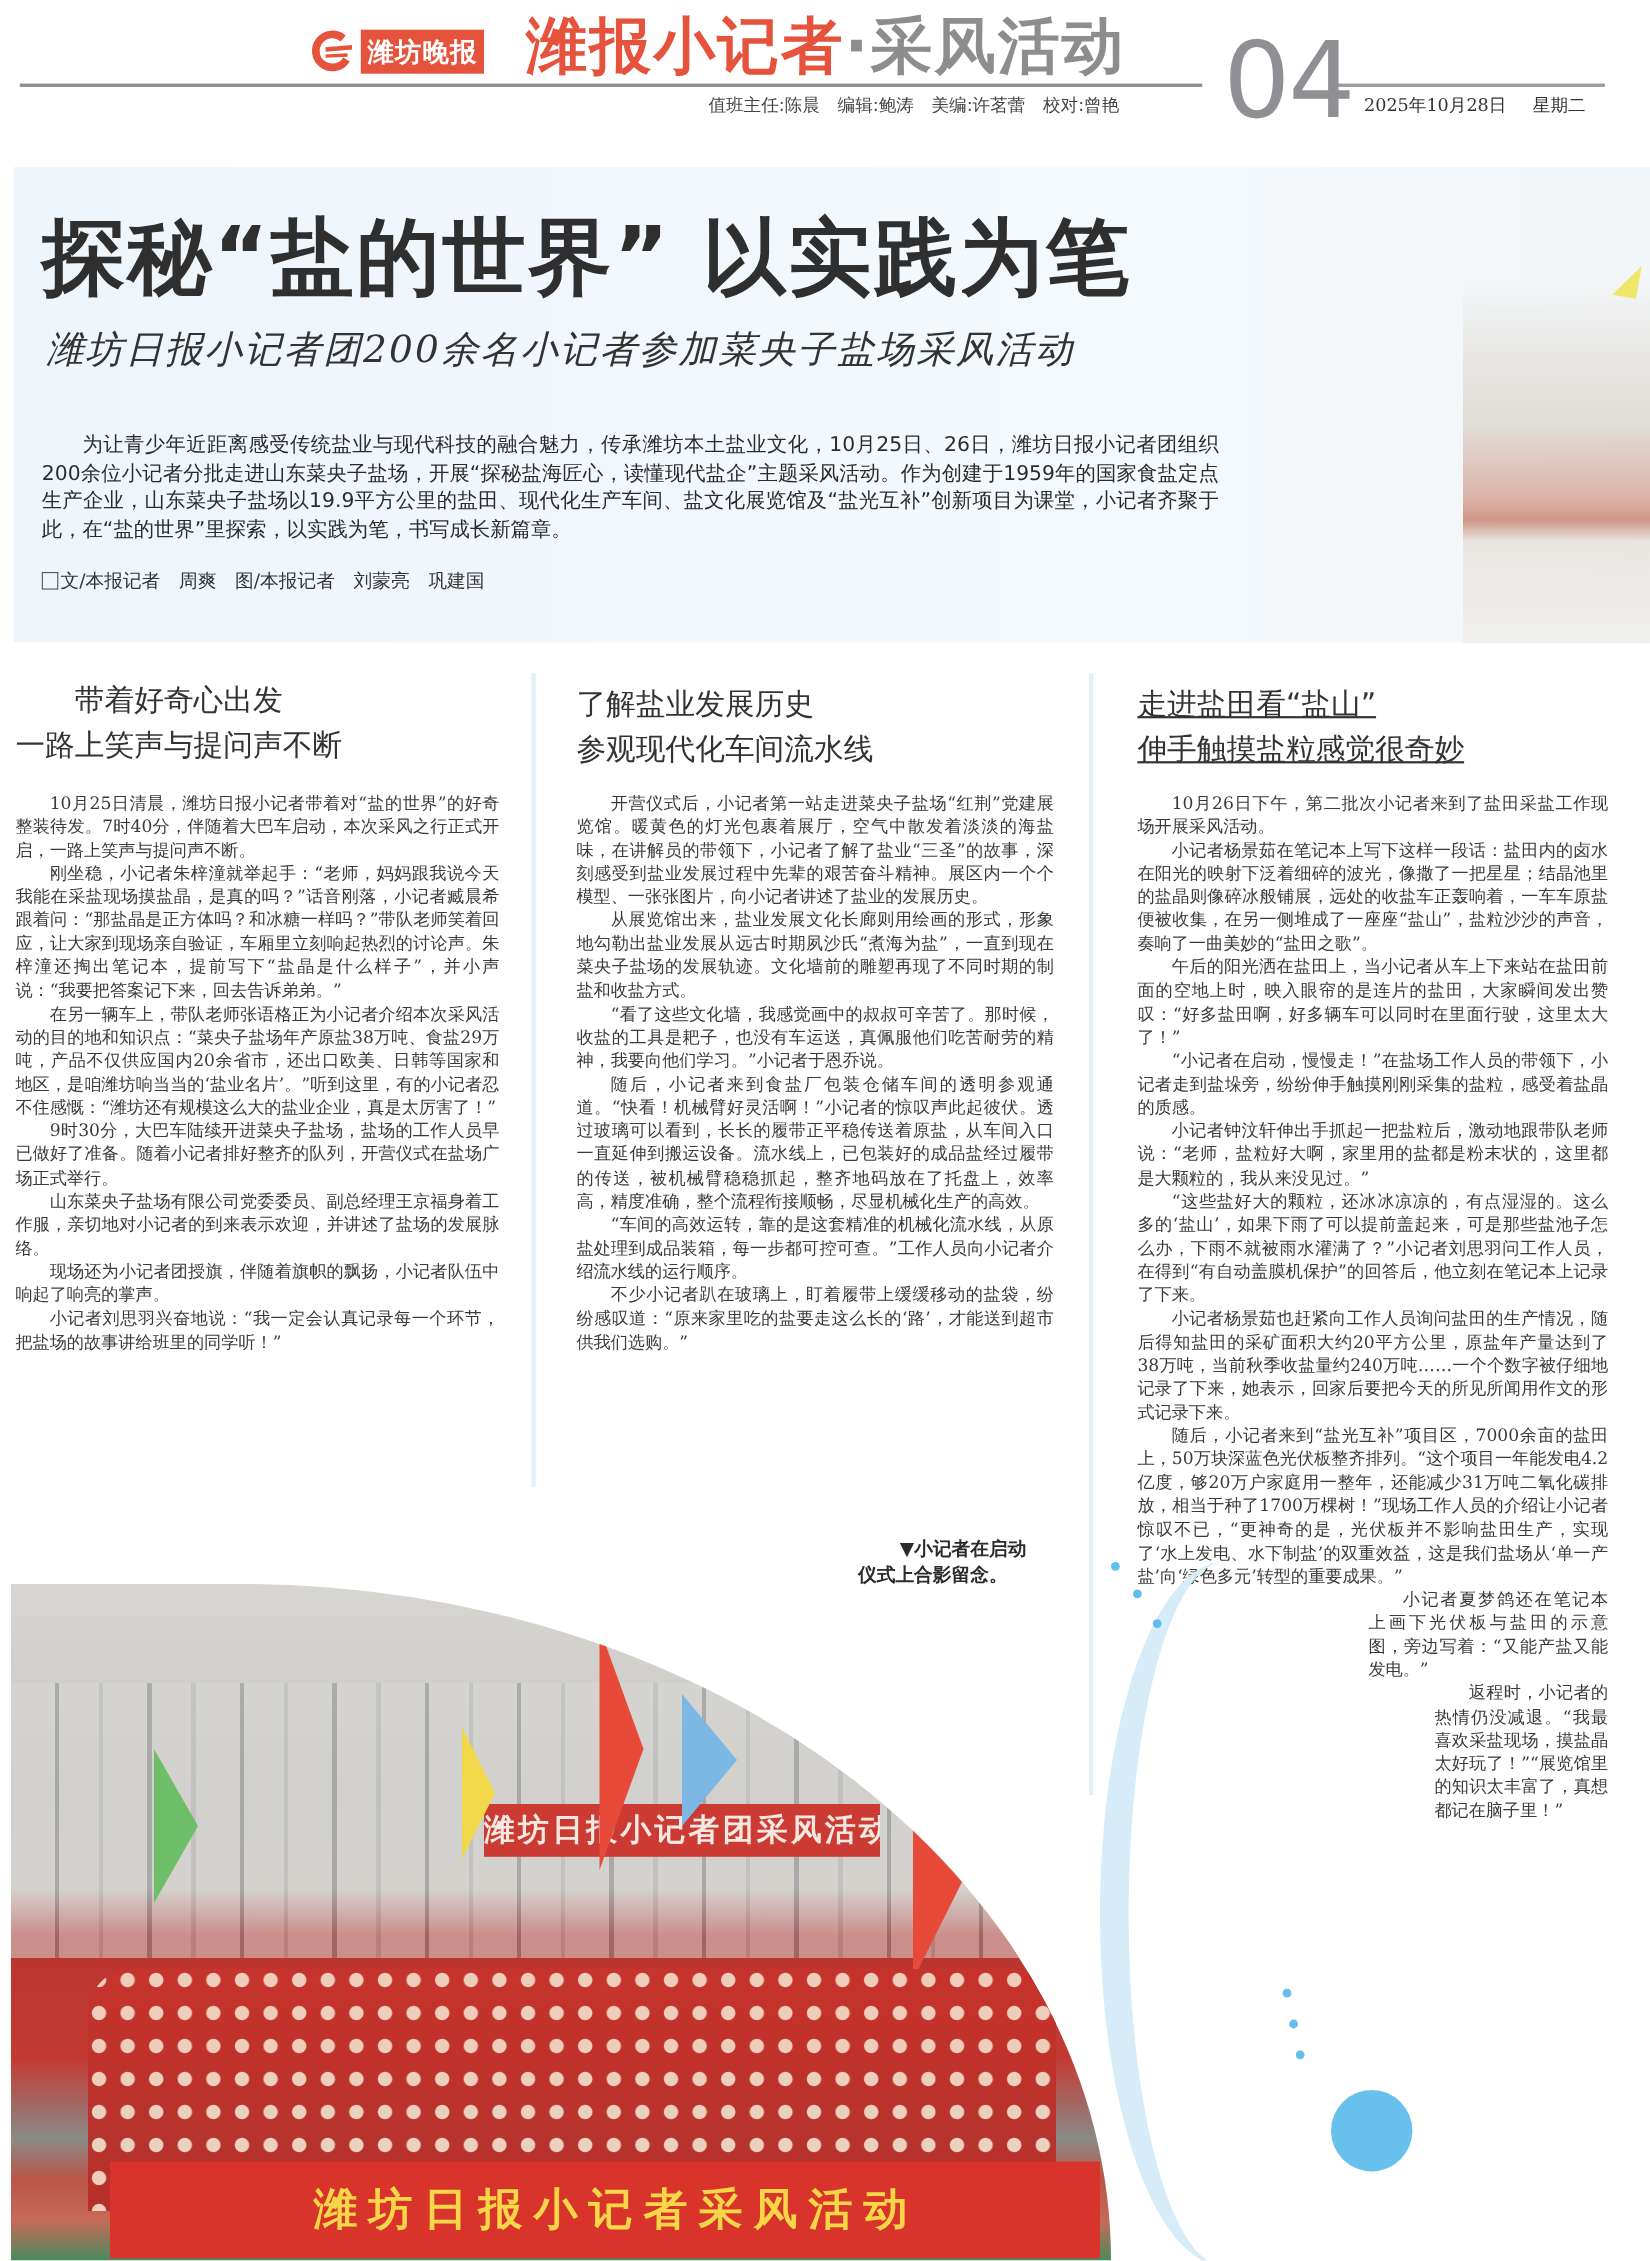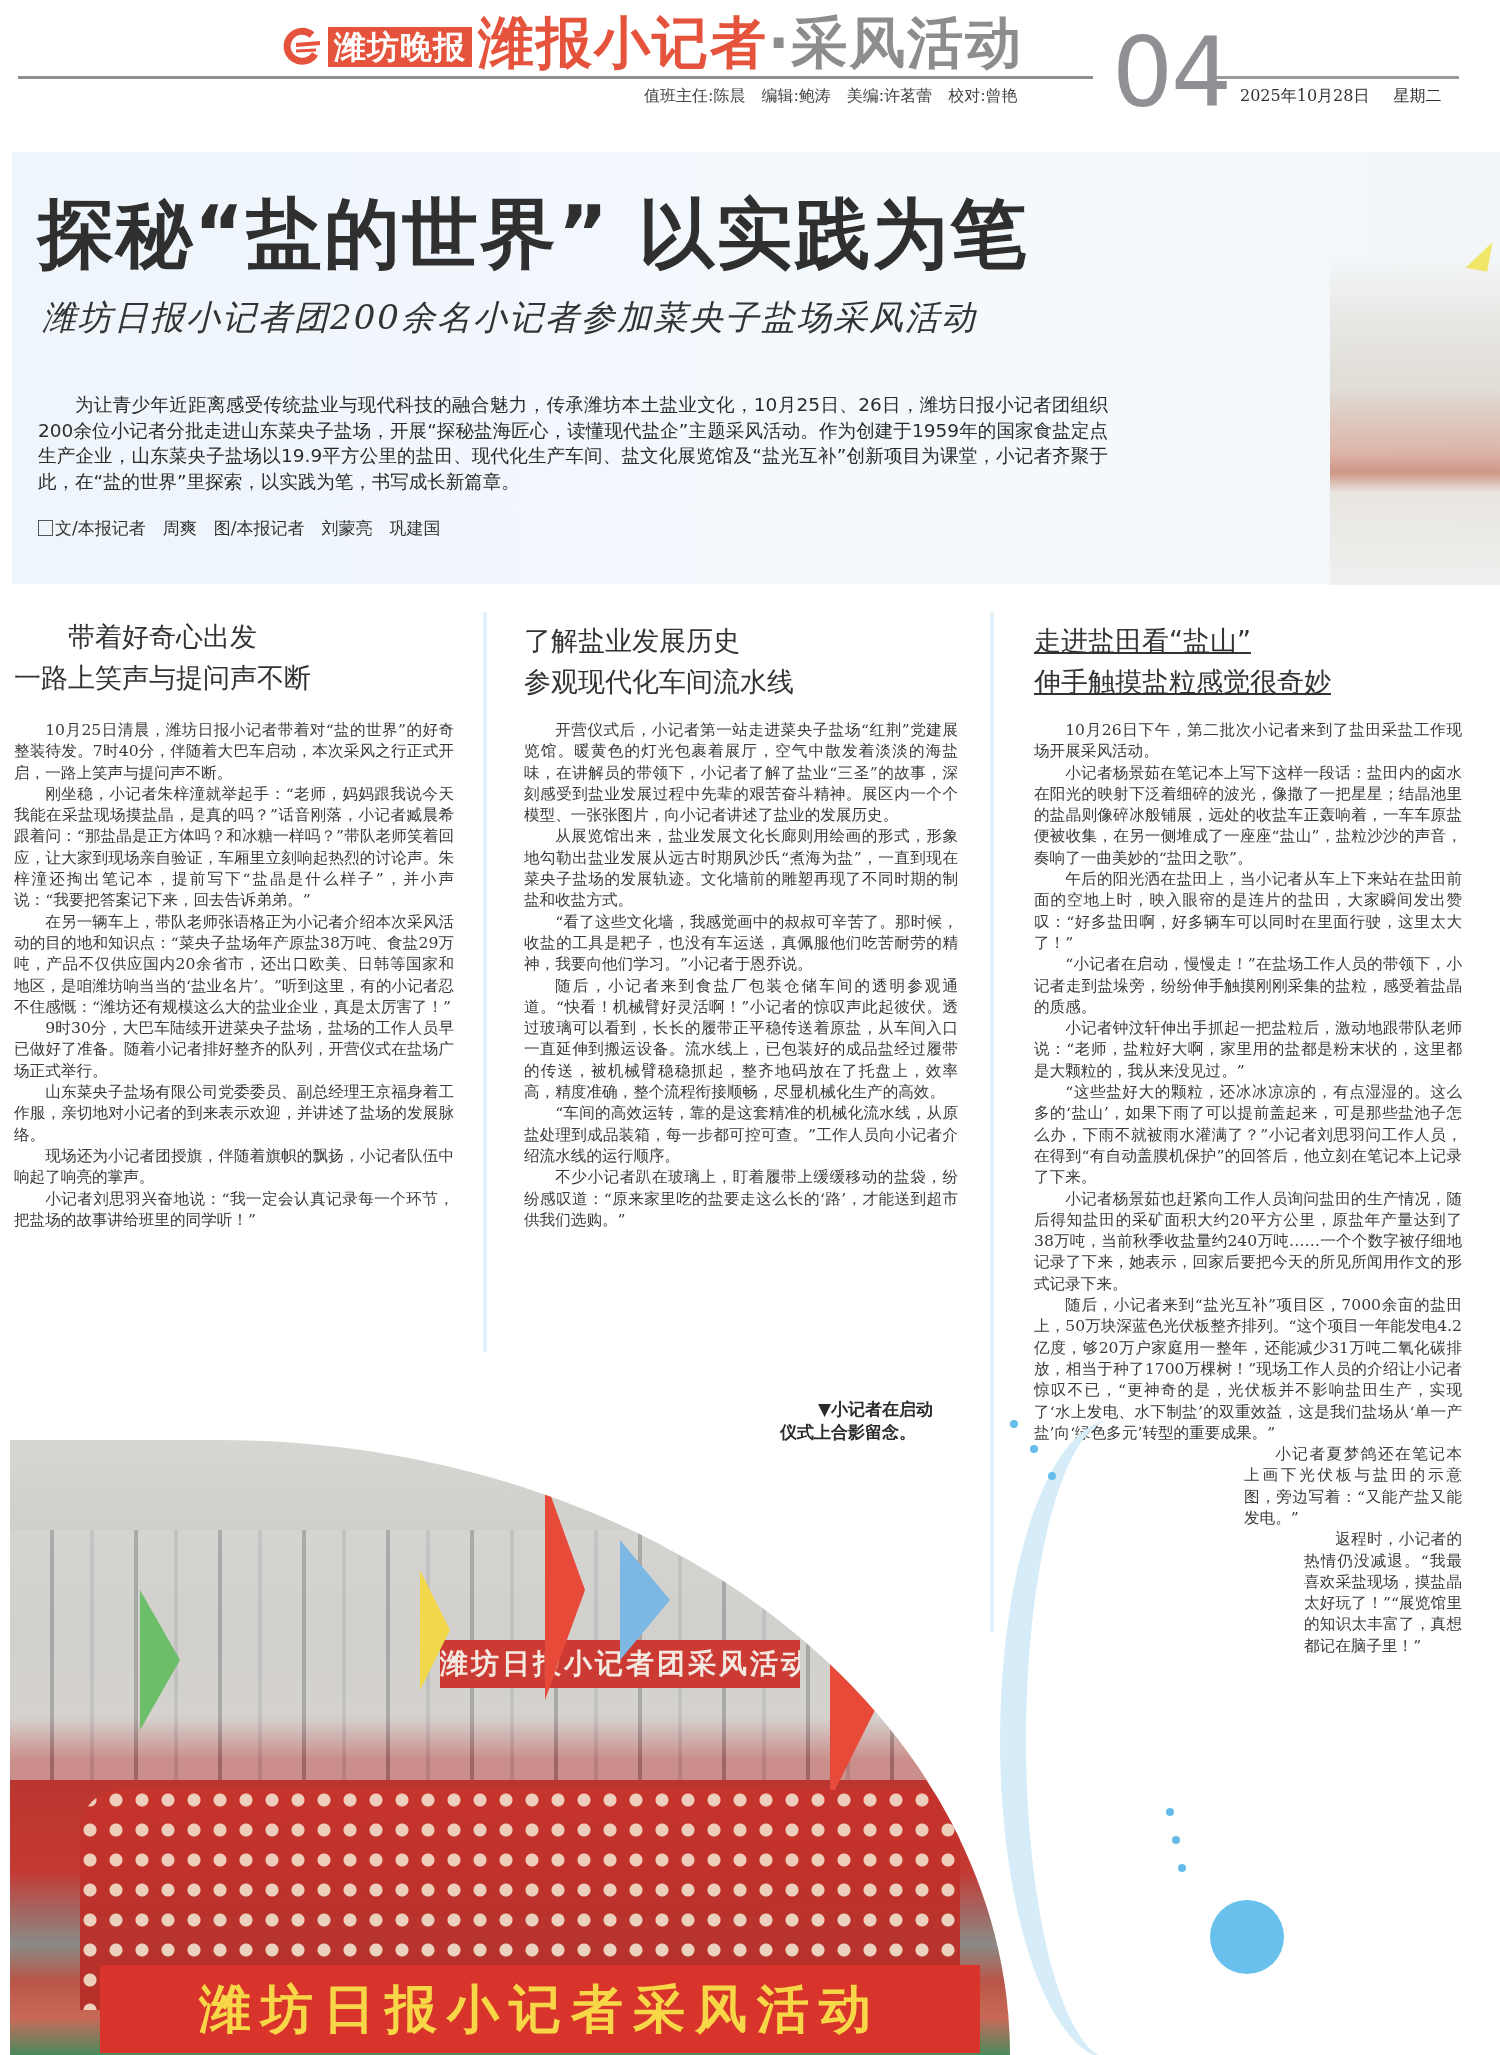--- a/index.html
+++ b/index.html
@@ -5,21 +5,21 @@
   html,body{margin:0;padding:0;}
   body{width:1500px;height:2055px;position:relative;background:#ffffff;overflow:hidden;
        font-family:"DejaVu Serif","Liberation Serif",serif;color:#2a2a2a;}
   .abs{position:absolute;}
   
   #masthead-rule{left:18px;top:76px;width:1075px;height:3px;background:#8e8e8e;}
   #masthead-rule-right{left:1213px;top:76px;width:246px;height:3px;background:#9a9a9a;}
   #logo{left:282px;top:22px;height:50px;display:flex;align-items:center;gap:6px;}
   #logo-mark{width:40px;height:40px;}
   #logo-box{background:#e5533d;color:#fff;font-family:"DejaVu Sans",sans-serif;font-weight:bold;
-            font-size:32px;padding:3px 6px;line-height:34px;letter-spacing:1px;}
+            font-size:24px;padding:3px 6px;line-height:34px;letter-spacing:1px;}
   #section-title{left:478px;top:8px;font-family:"DejaVu Sans",sans-serif;font-weight:bold;font-size:56px;
                  line-height:70px;letter-spacing:2px;white-space:nowrap;}
   #section-title .red{color:#e5533d;}
   #section-title .gray{color:#8d8d8d;}
   #page-number{left:1112px;top:28px;font-family:"DejaVu Sans",sans-serif;font-size:96px;color:#8f9094;
                line-height:90px;letter-spacing:-2px;}
   #staff-line{left:644px;top:86px;font-family:"DejaVu Sans",sans-serif;font-size:16px;color:#444;white-space:nowrap;}
   #date-line{left:1240px;top:86px;font-family:"DejaVu Serif",serif;font-size:16px;color:#333;white-space:nowrap;}
   #date-line span{margin-right:24px;}
   
@@ -54,21 +54,21 @@
          border-top-right-radius:900px 700px;
          background:linear-gradient(180deg,#d8d6d2 0%,#c9c7c2 30%,#cfcac4 45%,#b9342f 52%,#c43a33 70%,#8a8a87 82%,#b95647 88%,#c86a58 94%,#4a8a5e 100%);}
   #photo-building{left:0;top:90px;width:1000px;height:250px;
      background:repeating-linear-gradient(90deg,#d9d8d6 0 40px,#8b8e92 40px 44px,#d9d8d6 44px 80px,#b8bbbf 80px 84px);opacity:.55;}
   #photo-banner-top{left:430px;top:200px;width:360px;height:48px;background:#cc3a34;color:#f3e9e0;
      font-family:"DejaVu Sans",sans-serif;font-weight:bold;font-size:28px;line-height:48px;text-align:center;letter-spacing:3px;white-space:nowrap;overflow:hidden;}
   #photo-crowd{left:70px;top:350px;width:880px;height:220px;
      background:radial-gradient(circle at 10px 10px,#f1d6c3 6px,transparent 7px) 0 0/26px 30px,
                 linear-gradient(180deg,#c7342d,#b52d28);opacity:.95;border-radius:40px 40px 0 0;}
   #photo-banner{left:90px;top:600px;width:880px;height:88px;background:#d8342b;transform:translateY(-75px);
-     color:#f7d748;font-family:"DejaVu Sans",sans-serif;font-weight:bold;font-size:52px;line-height:88px;text-align:center;letter-spacing:10px;white-space:nowrap;}
+     color:#f7d748;font-family:"DejaVu Sans",sans-serif;font-weight:bold;font-size:40px;line-height:88px;text-align:center;letter-spacing:10px;white-space:nowrap;padding-left:20px;}
   .flag{width:0;height:0;}
   #photo-arc{left:1000px;top:1420px;width:200px;height:640px;border-left:26px solid #d6edf9;border-radius:50%;}
   #arc-dot-big{left:1210px;top:1900px;width:74px;height:74px;border-radius:50%;background:#68c0ec;}
   #caption{left:780px;top:1358px;font-family:"DejaVu Sans",sans-serif;font-weight:bold;font-size:17px;
            line-height:23px;color:#2b2b2b;width:200px;}
   #caption span{display:block;}
   #caption .l1{padding-left:38px;margin-top:40px;}
   .dot{width:8px;height:8px;border-radius:50%;background:#64bdea;}
 </style>
 </head>

